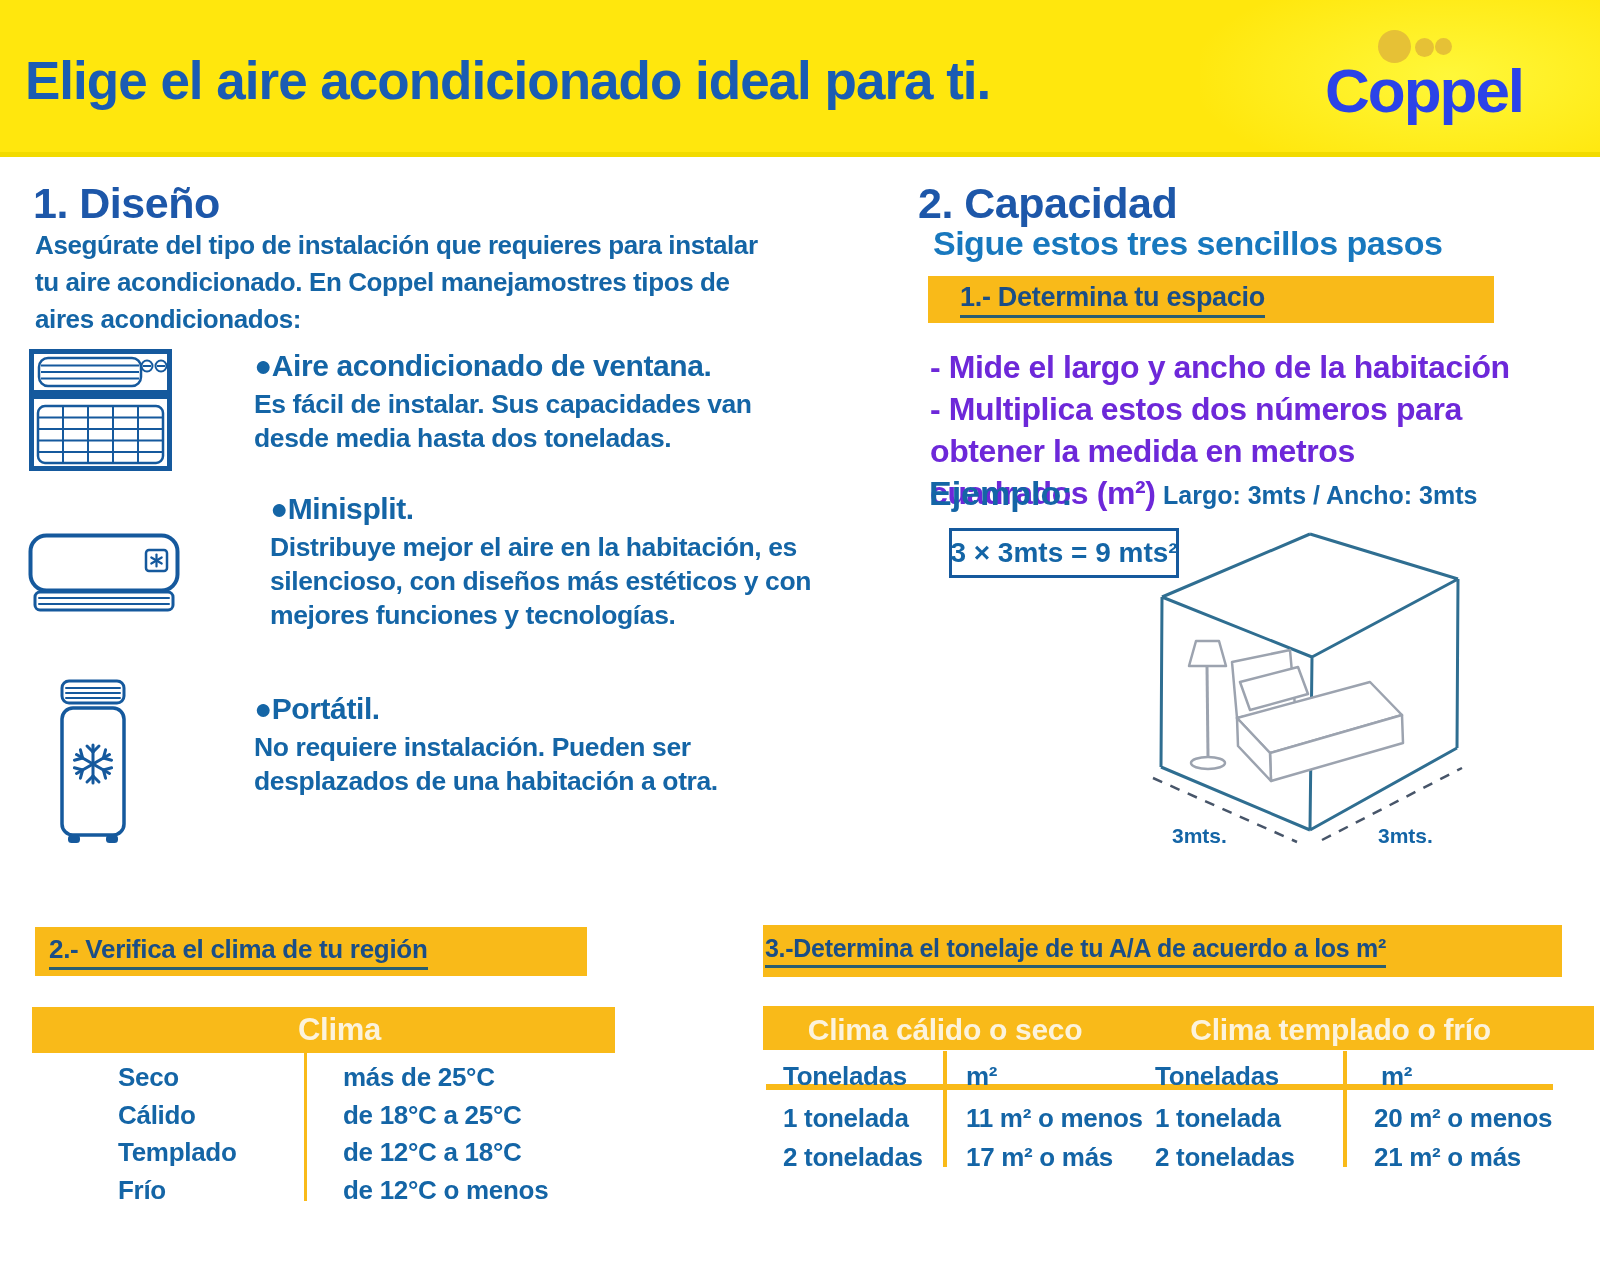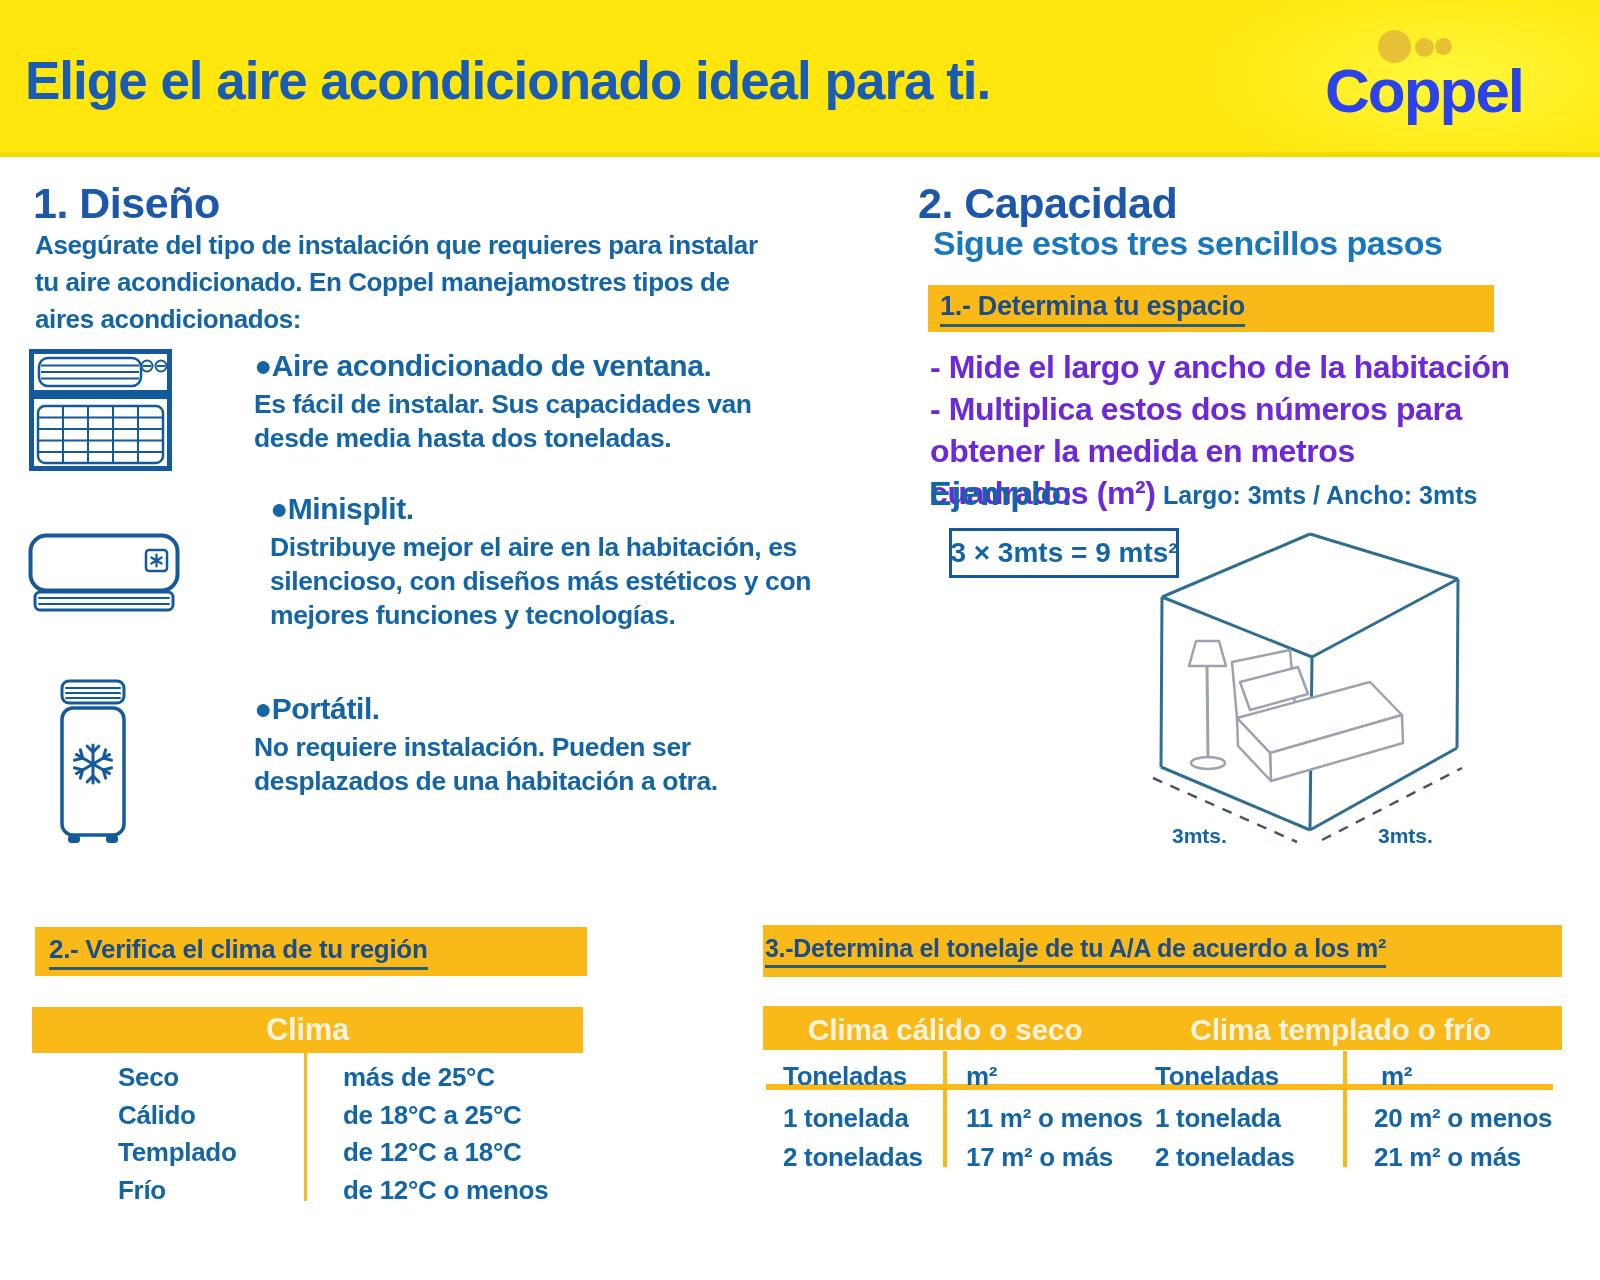--- a/index.html
+++ b/index.html
@@ -13,21 +13,21 @@
      background:radial-gradient(ellipse 65% 70% at 62% 50%, rgba(255,248,60,.95), rgba(255,248,60,0));}
   .main-title{left:25px;top:50px;font-size:53px;font-weight:700;color:#1A5CB3;letter-spacing:-1px;white-space:nowrap;}
   .brand-text{left:1325px;top:60px;font-size:62px;font-weight:700;color:#2B43E8;letter-spacing:-2px;line-height:1;}
   .dot{border-radius:50%;background:#E6C136;}
   
   .h1{font-size:43px;font-weight:700;color:#1D57A9;letter-spacing:-.5px;white-space:nowrap;}
   .body-txt{font-size:26px;font-weight:700;color:#1465A6;letter-spacing:-.4px;line-height:37px;}
   .item-title{font-size:30px;font-weight:700;color:#1465A6;letter-spacing:-.4px;margin-bottom:4px;}
   .item-body{font-size:26.5px;font-weight:700;color:#1465A6;letter-spacing:-.4px;line-height:34px;}
   .subtitle{font-size:34px;font-weight:700;color:#1878BE;letter-spacing:-.5px;white-space:nowrap;}
-  .goldbar{background:#F9BA19;display:flex;align-items:center;}
+  .goldbar{background:#F9BA19;display:flex;align-items:center;padding-left:32px;}
   .goldbar .bar-label{font-size:27px;font-weight:700;color:#1B4E86;letter-spacing:-.3px;
       border-bottom:3px solid #2A5E70;padding-bottom:2px;white-space:nowrap;}
   .step-bullets{font-size:32px;font-weight:700;color:#6d28d9;letter-spacing:-.4px;line-height:42px;}
   .example-label{font-size:34px;font-weight:700;color:#1465A6;white-space:nowrap;}
   .dims{font-size:25px;font-weight:700;color:#1465A6;white-space:nowrap;}
   .formula-box{border:3px solid #15599D;display:flex;align-items:center;justify-content:center;
       font-size:28px;font-weight:700;color:#1465A6;white-space:nowrap;}
   .cream-title{font-size:30px;font-weight:700;color:#FCF3DC;letter-spacing:-.3px;text-align:center;white-space:nowrap;}
   .tbl-txt{font-size:26px;font-weight:700;color:#1465A6;letter-spacing:-.3px;white-space:nowrap;line-height:37.6px;}
   .vdiv{background:#F9BA19;}
@@ -136,21 +136,21 @@
   </g>
 </svg>
 <div class="abs" style="left:254px;top:692px;width:520px;">
   <div class="item-title">●Portátil.</div>
   <div class="item-body">No requiere instalación. Pueden ser desplazados de una habitación a otra.</div>
 </div>
 
 <div class="abs h1" style="left:918px;top:179px;">2. Capacidad</div>
 <div class="abs subtitle" style="left:933px;top:224px;">Sigue estos tres sencillos pasos</div>
 
-<div class="abs goldbar" style="left:928px;top:285px;width:566px;height:47px;padding-left:12px;box-sizing:border-box;">
+<div class="abs goldbar" style="left:928px;top:276px;width:566px;height:47px;box-sizing:border-box;">
   <span class="bar-label">1.- Determina tu espacio</span>
 </div>
 
 <div class="abs step-bullets" style="left:930px;top:346px;width:590px;">
   <div>- Mide el largo y ancho de la habitación</div>
   <div>- Multiplica estos dos números para obtener la medida en metros cuadrados (m²)</div>
 </div>
 
 <div class="abs example-label" style="left:929px;top:474px;">Ejemplo:</div>
 <div class="abs dims" style="left:1163px;top:481px;">Largo: 3mts / Ancho: 3mts</div>

